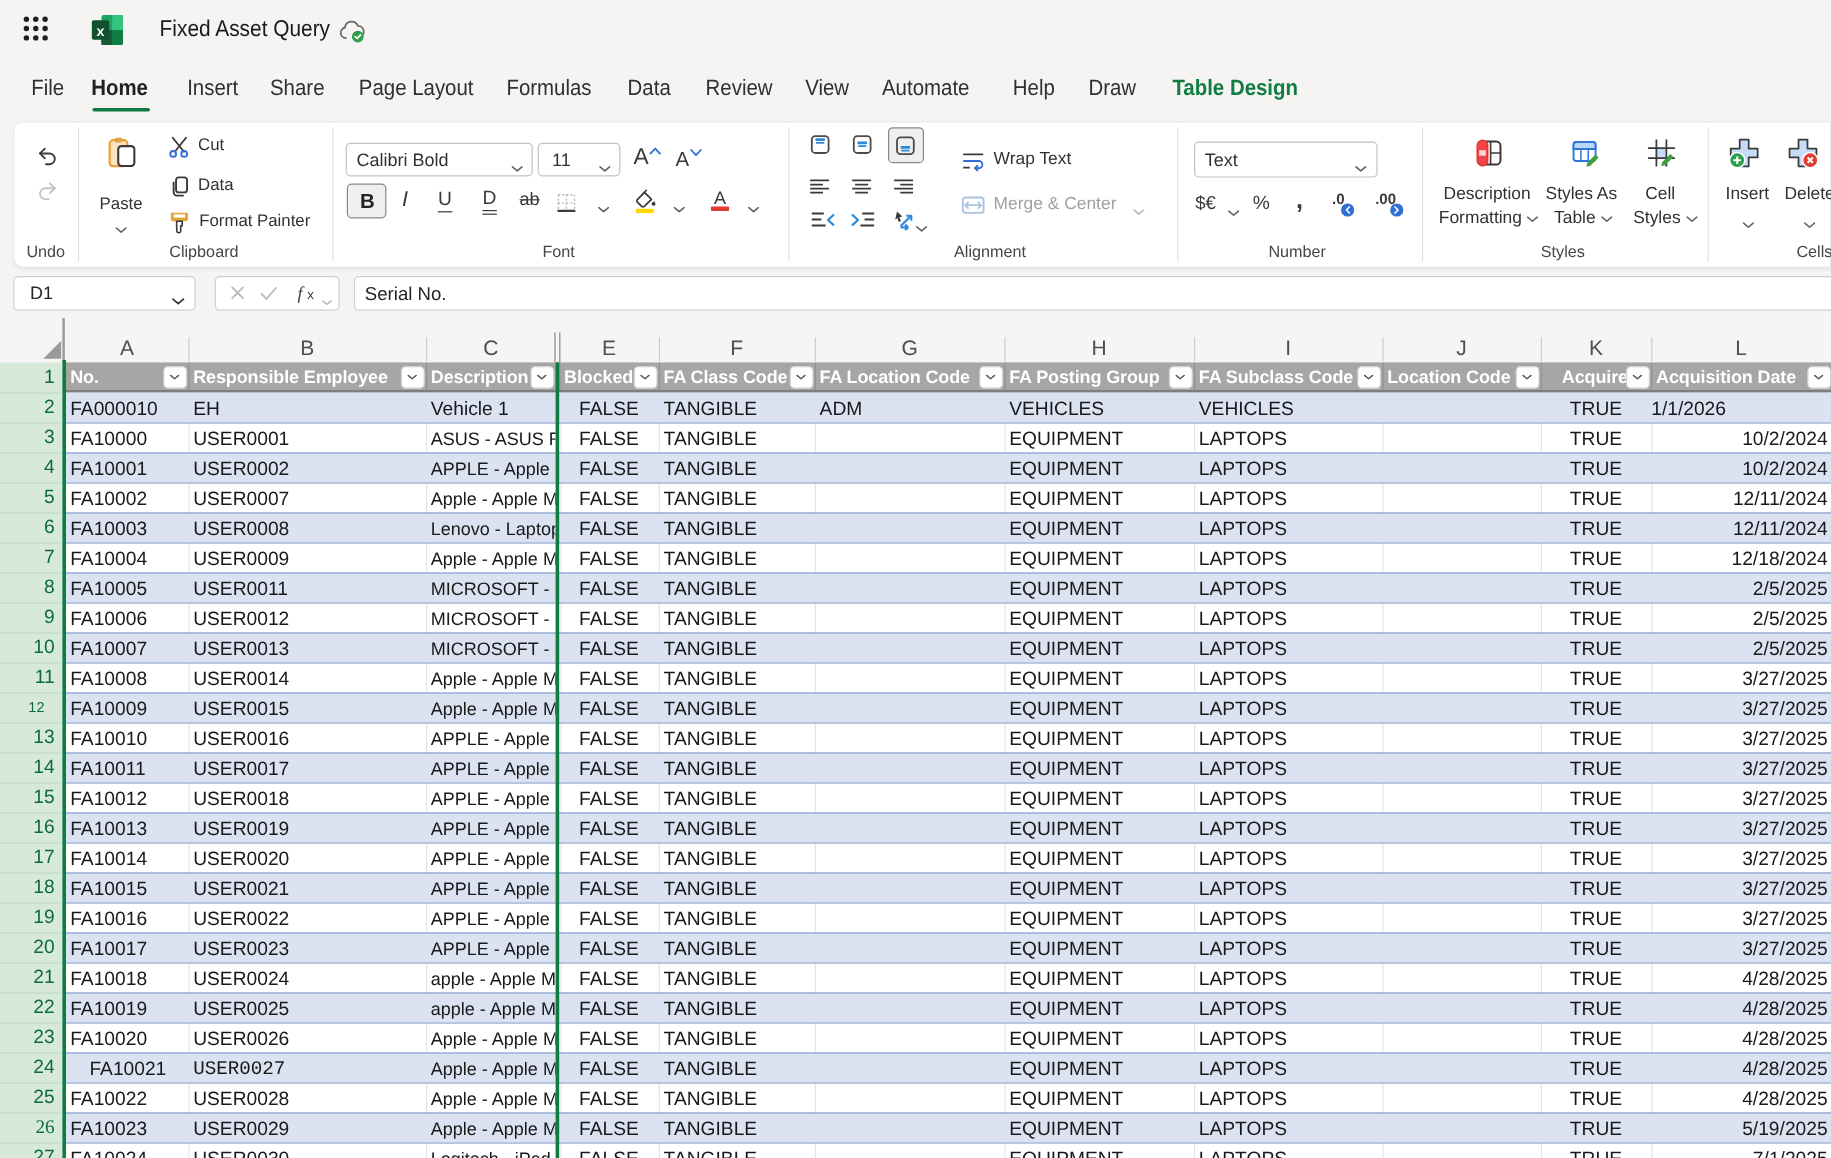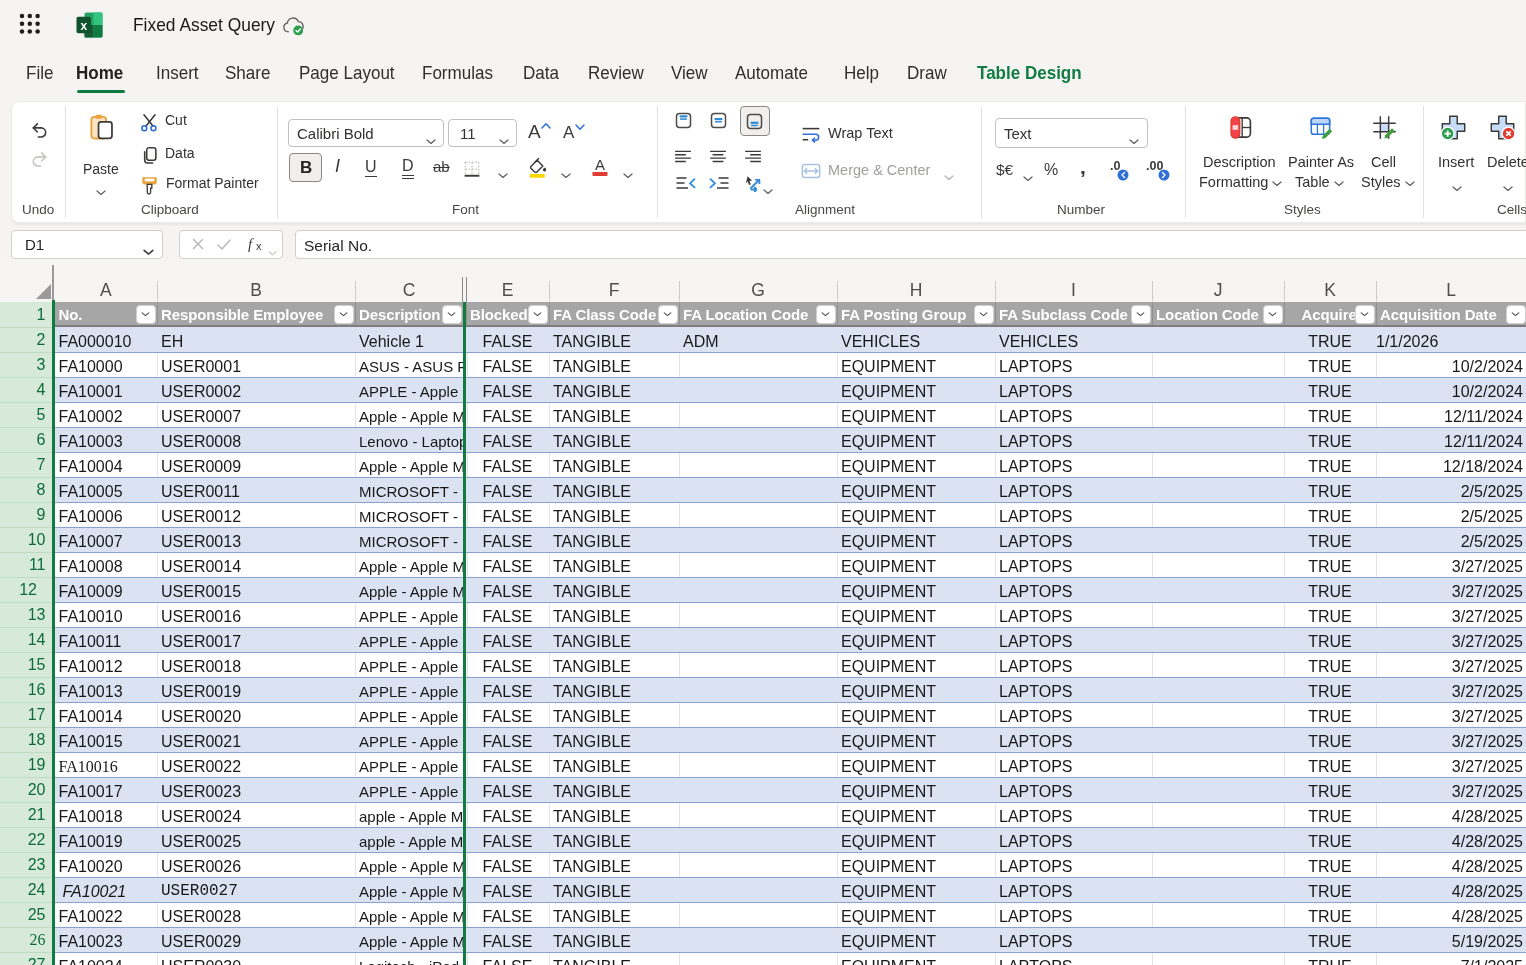--- a/index.html
+++ b/index.html
@@ -246,21 +246,21 @@
 <div class="btxt" style="left:1203px;top:154px;font-size:14.5px;">Description</div>
 <div class="btxt" style="left:1199px;top:174px;font-size:14.5px;">Formatting <svg width="10" height="6" viewBox="0 0 10 6">
         <path d="M1 1l4 3.4L9 1" fill="none" stroke="#616161" stroke-width="1.3" stroke-linecap="round" stroke-linejoin="round"></path>
       </svg></div>
 <div class="abs" style="left:1309px;top:115px;"><svg width="25" height="25" viewBox="0 0 24 24">
         <rect x="2.2" y="3.2" width="17.6" height="15.2" rx="2.2" fill="#fff" stroke="#2e75d9" stroke-width="1.5"></rect>
         <path d="M2.2 8.8h17.6M8.1 8.8v9.6M14 8.8v9.6" stroke="#2e75d9" stroke-width="1.2" fill="none"></path>
         <path d="M2.2 5.4a2.2 2.2 0 0 1 2.2-2.2h13.2a2.2 2.2 0 0 1 2.2 2.2v3.4H2.2z" fill="#bcd6f7" stroke="#2e75d9" stroke-width="1.5"></path>
         <path d="M13.2 19.8l6.6-6.6 2.4 2.4-6.6 6.6-3.1.7z" fill="#3f9d42"></path>
       </svg></div>
-<div class="btxt" style="left:1288px;top:154px;font-size:14.5px;">Painter As</div>
+<div class="btxt" style="left:1288px;top:154px;font-size:14.5px;">Styles As</div>
 <div class="btxt" style="left:1295px;top:174px;font-size:14.5px;">Table <svg width="10" height="6" viewBox="0 0 10 6">
         <path d="M1 1l4 3.4L9 1" fill="none" stroke="#616161" stroke-width="1.3" stroke-linecap="round" stroke-linejoin="round"></path>
       </svg></div>
 <div class="abs" style="left:1372px;top:115px;"><svg width="25" height="25" viewBox="0 0 24 24">
         <rect x="8" y="8" width="8" height="8" fill="#c7dcf8"></rect>
         <path d="M8 1.2v21.6M16 1.2v21.6M1.2 8h21.6M1.2 16h21.6" stroke="#3b3a39" stroke-width="1.4"></path>
         <path d="M12.6 19.4l6.6-6.6 2.4 2.4-6.6 6.6-3.1.7z" fill="#3f9d42"></path>
       </svg></div>
 <div class="btxt" style="left:1371px;top:154px;font-size:14.5px;">Cell</div>
 <div class="btxt" style="left:1361px;top:174px;font-size:14.5px;">Styles <svg width="10" height="6" viewBox="0 0 10 6">
@@ -685,21 +685,21 @@
 <div class="abs" style="left:104.5px;top:0;width:1px;height:25px;background:#e2e4e8;"></div>
 <div class="abs" style="left:302.5px;top:0;width:1px;height:25px;background:#e2e4e8;"></div>
 <div class="abs" style="left:414.0px;top:0;width:1px;height:25px;background:#e2e4e8;"></div>
 <div class="abs" style="left:496.5px;top:0;width:1px;height:25px;background:#e2e4e8;"></div>
 <div class="abs" style="left:626.5px;top:0;width:1px;height:25px;background:#e2e4e8;"></div>
 <div class="abs" style="left:784.5px;top:0;width:1px;height:25px;background:#e2e4e8;"></div>
 <div class="abs" style="left:942.5px;top:0;width:1px;height:25px;background:#e2e4e8;"></div>
 <div class="abs" style="left:1099.5px;top:0;width:1px;height:25px;background:#e2e4e8;"></div>
 <div class="abs" style="left:1231.5px;top:0;width:1px;height:25px;background:#e2e4e8;"></div>
 <div class="abs" style="left:1323.5px;top:0;width:1px;height:25px;background:#e2e4e8;"></div>
-<div class="dcell" style="left:6.0px;width:98.5px;font-family:Liberation Serif, serif;">FA10016</div>
+<div class="dcell" style="left:6.0px;width:98.5px;">FA10016</div>
 <div class="dcell" style="left:108.5px;width:194px;">USER0022</div>
 <div class="dcell" style="left:306.5px;width:104px;font-size:15px;">APPLE - Apple MacBook</div>
 <div class="dcell" style="left:413.5px;width:83px;text-align:center;">FALSE</div>
 <div class="dcell" style="left:500.5px;width:126px;">TANGIBLE</div>
 <div class="dcell" style="left:788.5px;width:154px;">EQUIPMENT</div>
 <div class="dcell" style="left:946.5px;width:153px;">LAPTOPS</div>
 <div class="dcell" style="left:1231.5px;width:92px;text-align:center;">TRUE</div>
 <div class="dcell" style="left:1323.5px;width:147px;text-align:right;">3/27/2025</div>
 </div>
 <div class="abs" style="left:0;top:450px;width:1473.5px;height:25px;background:#dbe2f1;">
@@ -760,21 +760,21 @@
 <div class="dcell" style="left:108.5px;width:194px;">USER0026</div>
 <div class="dcell" style="left:306.5px;width:104px;font-size:15px;">Apple - Apple MacBook</div>
 <div class="dcell" style="left:413.5px;width:83px;text-align:center;">FALSE</div>
 <div class="dcell" style="left:500.5px;width:126px;">TANGIBLE</div>
 <div class="dcell" style="left:788.5px;width:154px;">EQUIPMENT</div>
 <div class="dcell" style="left:946.5px;width:153px;">LAPTOPS</div>
 <div class="dcell" style="left:1231.5px;width:92px;text-align:center;">TRUE</div>
 <div class="dcell" style="left:1323.5px;width:147px;text-align:right;">4/28/2025</div>
 </div>
 <div class="abs" style="left:0;top:550px;width:1473.5px;height:25px;background:#dbe2f1;">
-<div class="dcell" style="left:10px;width:98.5px;font-style:italic;">FA10021</div>
+<div class="dcell" style="left:22px;width:98.5px;">FA10021</div>
 <div class="dcell" style="left:108.5px;width:194px;font-family:Liberation Mono, monospace;">USER0027</div>
 <div class="dcell" style="left:306.5px;width:104px;font-size:15px;">Apple - Apple MacBook</div>
 <div class="dcell" style="left:413.5px;width:83px;text-align:center;">FALSE</div>
 <div class="dcell" style="left:500.5px;width:126px;">TANGIBLE</div>
 <div class="dcell" style="left:788.5px;width:154px;">EQUIPMENT</div>
 <div class="dcell" style="left:946.5px;width:153px;">LAPTOPS</div>
 <div class="dcell" style="left:1231.5px;width:92px;text-align:center;">TRUE</div>
 <div class="dcell" style="left:1323.5px;width:147px;text-align:right;">4/28/2025</div>
 </div>
 <div class="abs" style="left:0;top:575px;width:1473.5px;height:25px;background:#ffffff;">
@@ -861,21 +861,21 @@
 <div class="abs" style="left:0;top:25px;width:52.5px;height:25px;font-size:16px;color:#0e6b3c;text-align:right;line-height:25px;padding-right:7px;">2</div>
 <div class="abs" style="left:0;top:50px;width:52.5px;height:25px;font-size:16px;color:#0e6b3c;text-align:right;line-height:25px;padding-right:7px;">3</div>
 <div class="abs" style="left:0;top:75px;width:52.5px;height:25px;font-size:16px;color:#0e6b3c;text-align:right;line-height:25px;padding-right:7px;">4</div>
 <div class="abs" style="left:0;top:100px;width:52.5px;height:25px;font-size:16px;color:#0e6b3c;text-align:right;line-height:25px;padding-right:7px;">5</div>
 <div class="abs" style="left:0;top:125px;width:52.5px;height:25px;font-size:16px;color:#0e6b3c;text-align:right;line-height:25px;padding-right:7px;">6</div>
 <div class="abs" style="left:0;top:150px;width:52.5px;height:25px;font-size:16px;color:#0e6b3c;text-align:right;line-height:25px;padding-right:7px;">7</div>
 <div class="abs" style="left:0;top:175px;width:52.5px;height:25px;font-size:16px;color:#0e6b3c;text-align:right;line-height:25px;padding-right:7px;">8</div>
 <div class="abs" style="left:0;top:200px;width:52.5px;height:25px;font-size:16px;color:#0e6b3c;text-align:right;line-height:25px;padding-right:7px;">9</div>
 <div class="abs" style="left:0;top:225px;width:52.5px;height:25px;font-size:16px;color:#0e6b3c;text-align:right;line-height:25px;padding-right:7px;">10</div>
 <div class="abs" style="left:0;top:250px;width:52.5px;height:25px;font-size:16px;color:#0e6b3c;text-align:right;line-height:25px;padding-right:7px;">11</div>
-<div class="abs" style="left:0;top:275px;width:43px;height:25px;font-size:16px;color:#0e6b3c;text-align:right;line-height:25px;padding-right:6px;">12</div>
+<div class="abs" style="left:0;top:275px;width:43px;height:25px;font-size:12px;color:#0e6b3c;text-align:right;line-height:25px;padding-right:6px;">12</div>
 <div class="abs" style="left:0;top:300px;width:52.5px;height:25px;font-size:16px;color:#0e6b3c;text-align:right;line-height:25px;padding-right:7px;">13</div>
 <div class="abs" style="left:0;top:325px;width:52.5px;height:25px;font-size:16px;color:#0e6b3c;text-align:right;line-height:25px;padding-right:7px;">14</div>
 <div class="abs" style="left:0;top:350px;width:52.5px;height:25px;font-size:16px;color:#0e6b3c;text-align:right;line-height:25px;padding-right:7px;">15</div>
 <div class="abs" style="left:0;top:375px;width:52.5px;height:25px;font-size:16px;color:#0e6b3c;text-align:right;line-height:25px;padding-right:7px;">16</div>
 <div class="abs" style="left:0;top:400px;width:52.5px;height:25px;font-size:16px;color:#0e6b3c;text-align:right;line-height:25px;padding-right:7px;">17</div>
 <div class="abs" style="left:0;top:425px;width:52.5px;height:25px;font-size:16px;color:#0e6b3c;text-align:right;line-height:25px;padding-right:7px;">18</div>
 <div class="abs" style="left:0;top:450px;width:52.5px;height:25px;font-size:16px;color:#0e6b3c;text-align:right;line-height:25px;padding-right:7px;">19</div>
 <div class="abs" style="left:0;top:475px;width:52.5px;height:25px;font-size:16px;color:#0e6b3c;text-align:right;line-height:25px;padding-right:7px;">20</div>
 <div class="abs" style="left:0;top:500px;width:52.5px;height:25px;font-size:16px;color:#0e6b3c;text-align:right;line-height:25px;padding-right:7px;">21</div>
 <div class="abs" style="left:0;top:525px;width:52.5px;height:25px;font-size:16px;color:#0e6b3c;text-align:right;line-height:25px;padding-right:7px;">22</div>

